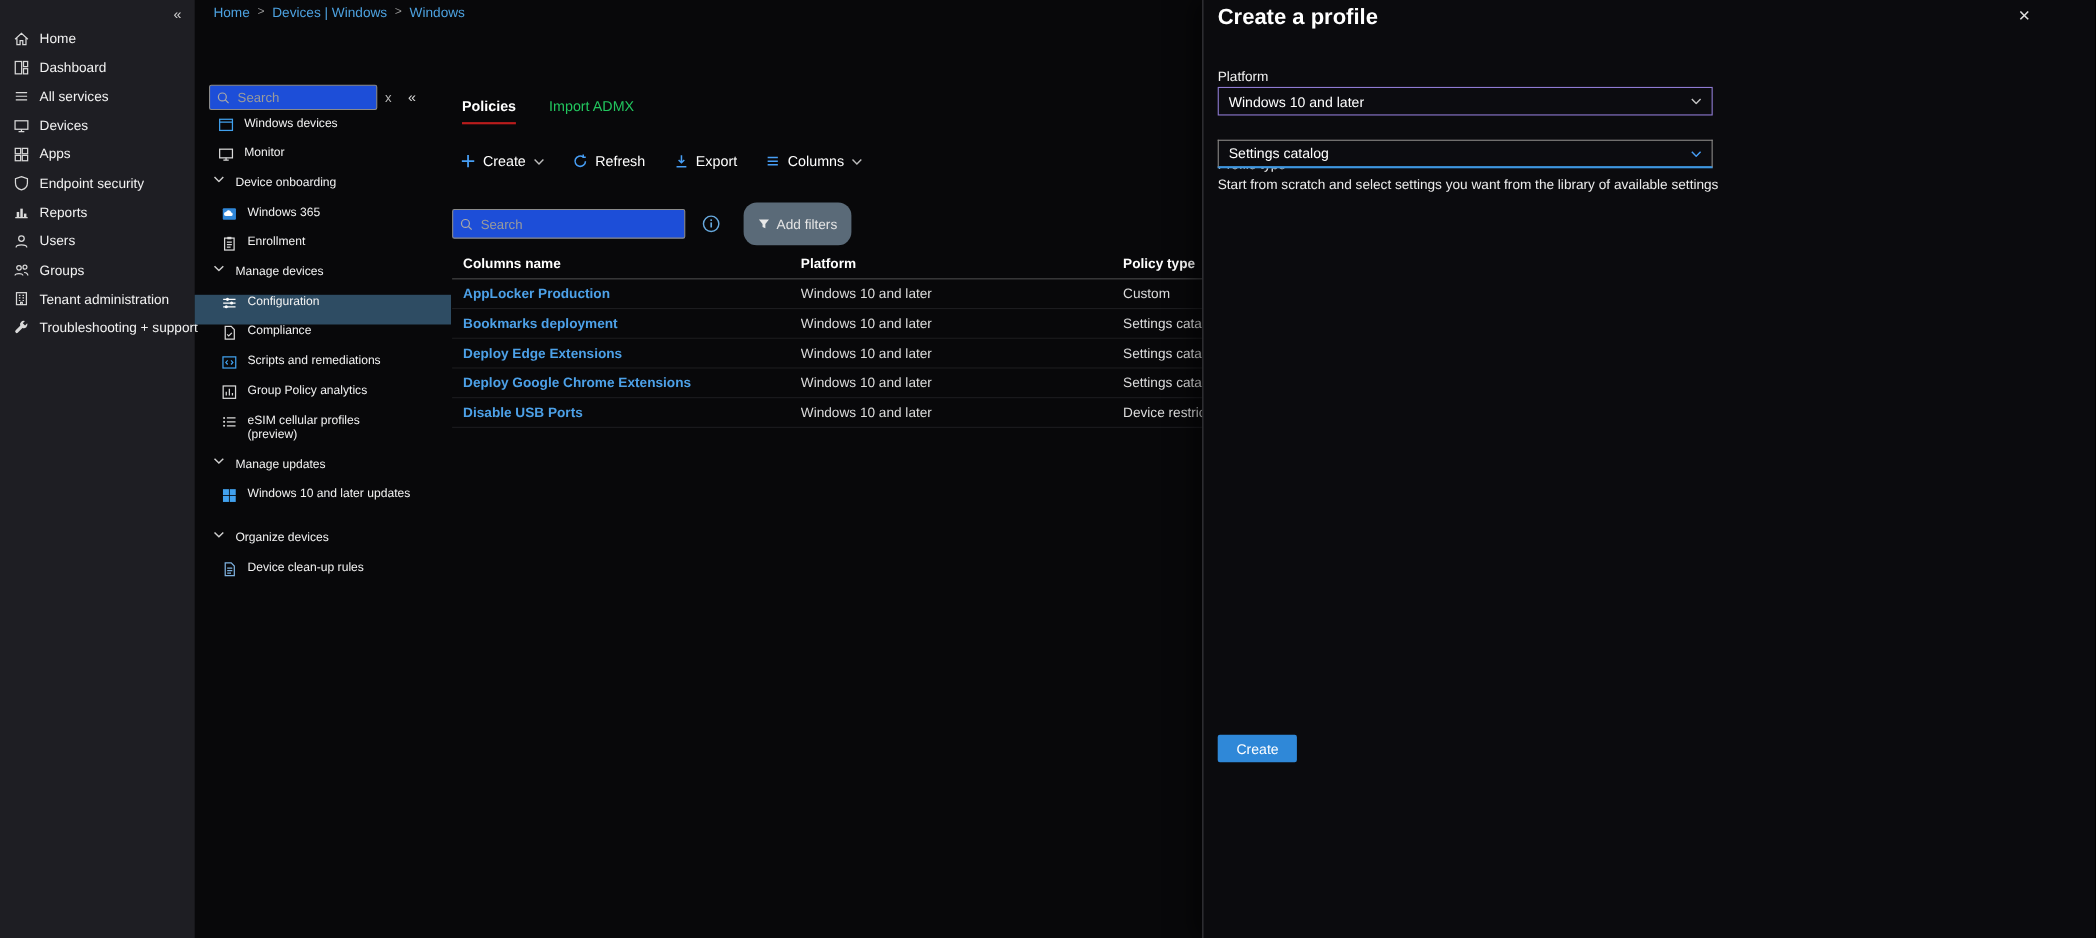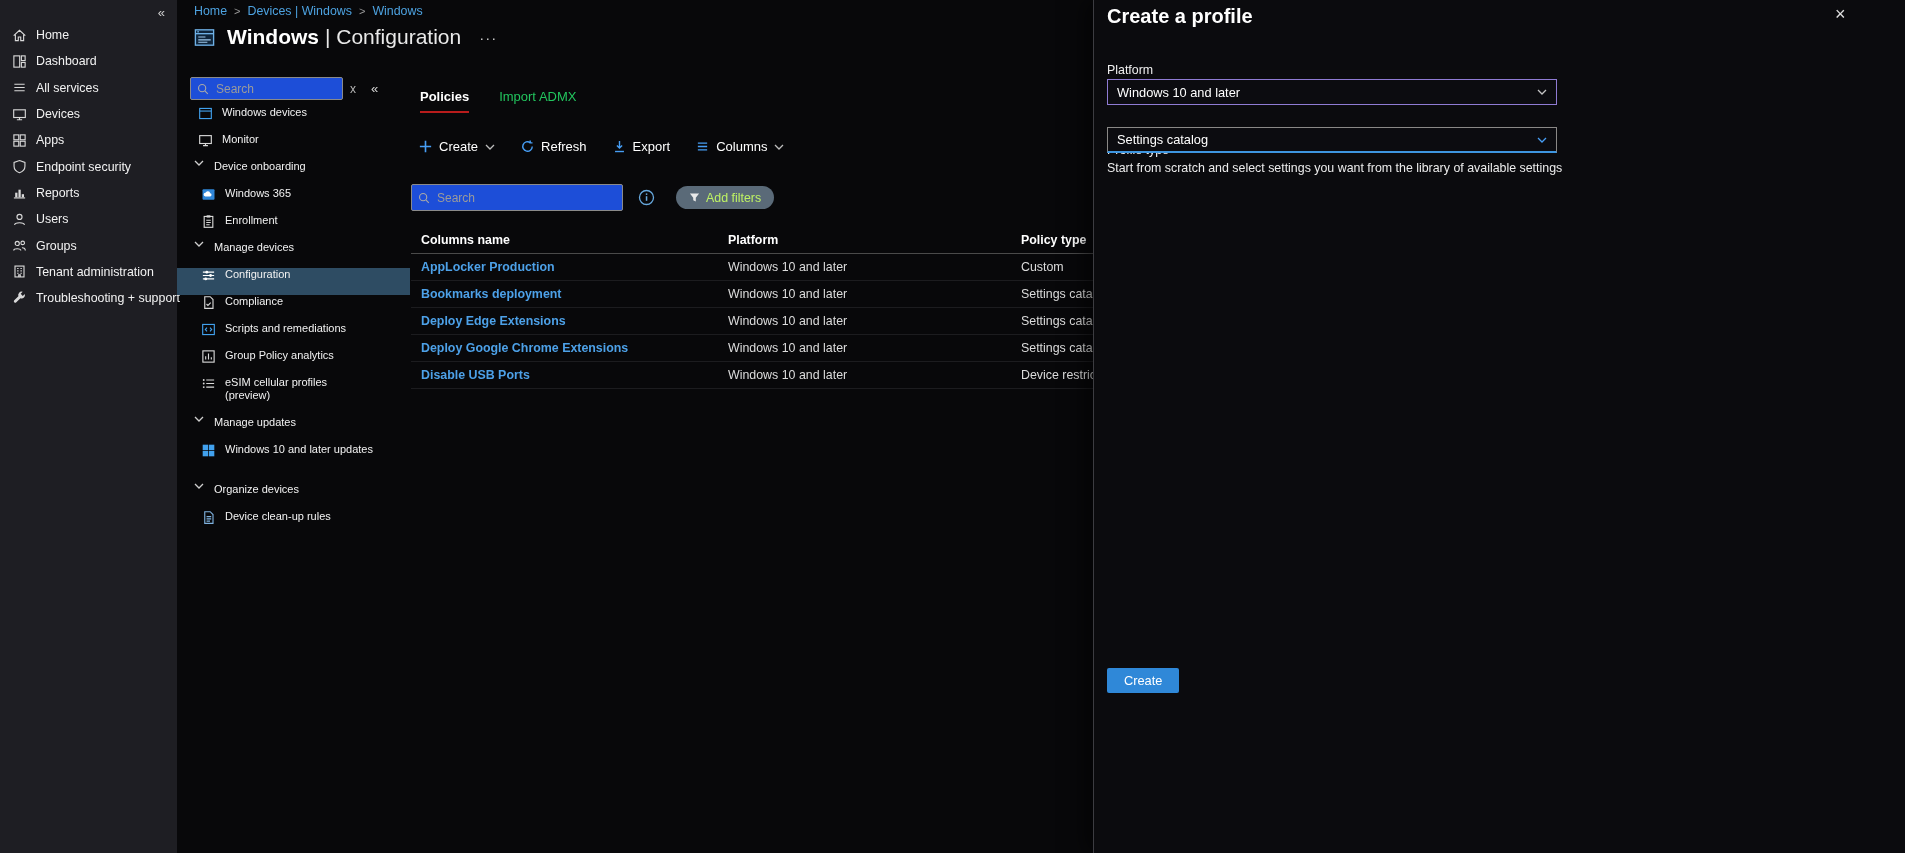--- a/index.html
+++ b/index.html
@@ -61,22 +61,22 @@
   .tab.active { font-weight:700; color:#fff; border-bottom:2px solid #b91c1c; }
   .toolbar { position:absolute; left:419px; top:139px; display:flex; align-items:center; gap:26px; }
   .tb-btn { display:flex; align-items:center; gap:7px; font-size:13px; color:#fff; cursor:pointer;
     background:none; border:none; font-family:inherit; }
   .tb-icon { width:13px; height:13px; flex:none; }
 
   
   .filter-row { position:absolute; left:411px; top:184px; display:flex; align-items:center; }
   .filter-row input { width:212px; height:27px; }
   .info-btn { margin-left:15px; width:17px; height:17px; cursor:pointer; background:none; border:none; padding:0; }
-  .pill { margin-left:21px; background:#5a6a78; border-radius:12px; height:23px; display:flex;
-    align-items:center; gap:6px; padding:0 13px; font-size:12.4px; color:#bef264; cursor:pointer;
+  .pill { margin-left:21px; background:#5a6a78; border-radius:12px; height:39px; display:flex;
+    align-items:center; gap:6px; padding:0 13px; font-size:12.4px; color:#e5e5e5; cursor:pointer;
     border:none; font-family:inherit;text-align:center; }
 
   
   .table { position:absolute; left:411px; top:227px; width:683px; }
   .thead { display:flex; height:27px; align-items:center; border-bottom:1px solid #4a4a4a;
     font-weight:700; font-size:12.4px; color:#fff; }
   .tr { display:flex; height:27px; align-items:center; border-bottom:1px solid #1c1c1f; font-size:12.4px; }
   .col-name { width:317px; padding-left:10px; overflow:hidden; white-space:nowrap; }
   .col-platform { width:293px; overflow:hidden; white-space:nowrap; }
   .col-type { flex:1; min-width:0; overflow:hidden; white-space:nowrap; }
@@ -215,32 +215,20 @@
   </div>
 
   <div class="breadcrumb">
     <span class="crumb">Home</span>
     <span class="crumb-sep">&gt;</span>
     <span class="crumb">Devices | Windows</span>
     <span class="crumb-sep">&gt;</span>
     <span class="crumb">Windows</span>
   </div>
 
-  <div class="title-row">
-    <span class="title-icon">
-      <svg viewBox="0 0 24 24" width="23" height="23">
-          <rect x="2.5" y="4" width="19" height="16" fill="#10263c" stroke="#6fb1e6" stroke-width="1.4"></rect>
-          <path d="M2.5 8 H21.5" stroke="#6fb1e6" stroke-width="1.4"></path>
-          <circle cx="5.3" cy="6" r="0.9" fill="#6fb1e6"></circle>
-          <path d="M5.5 11.5 H13 M5.5 14.5 H18.5 M5.5 17 H15" stroke="#9fc9ec" stroke-width="1.2" fill="none"></path>
-        </svg>
-    </span>
-    <span class="page-title"><span class="tbold">Windows</span><span class="trest">| Configuration</span></span>
-    <span class="more-dots">···</span>
-  </div>
 
   <div class="p2-search">
     <span class="searchbox">
       <span class="mag">
           <svg viewBox="0 0 14 14" width="12" height="12">
             <circle cx="6" cy="6" r="4.2" fill="none" stroke="#a8a8a8" stroke-width="1.3"></circle>
             <path d="M9.2 9.2 L12.6 12.6" stroke="#a8a8a8" stroke-width="1.3"></path>
           </svg>
         </span>
       <input type="text" placeholder="Search" style="">

